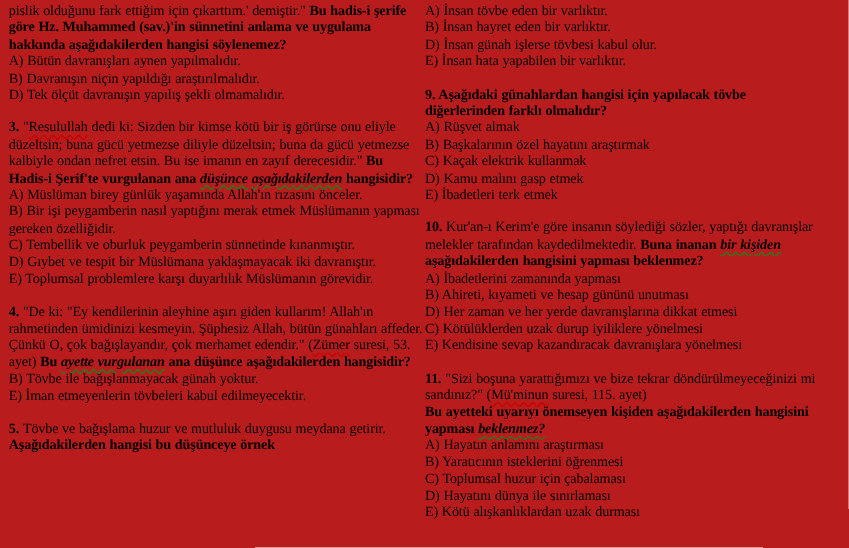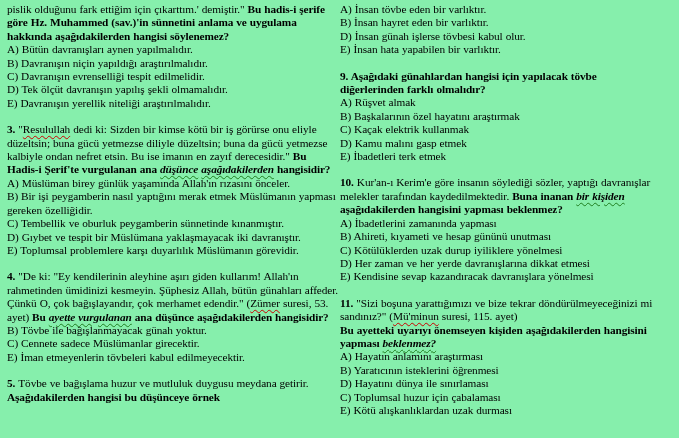--- a/index.html
+++ b/index.html
@@ -4,21 +4,21 @@
 <style>
   html, body {
     margin: 0;
     padding: 0;
     background: #ffffff;
   }
   .page {
     position: relative;
     width: 679px;
     height: 438px;
-    background: #86efac;
+    background: #b91c1c;
     overflow: hidden;
     font-family: "Liberation Serif", serif;
     color: #000000;
   }
   .column {
     position: absolute;
     top: 3px;
   }
   .column-left  { left: 7px;   width: 333px; }
   .column-right { left: 340px; width: 323px; }
@@ -49,36 +49,33 @@
 </style>
 </head>
 <body>
 
 <div class="page">
   <div class="column column-left">
       <div class="block">
         <div class="par"><span>pislik olduğunu fark ettiğim  için çıkarttım.' demiştir." </span><span class="bold">Bu hadis-i şerife göre Hz. Muhammed (sav.)'in sünnetini anlama ve uygulama hakkında aşağıdakilerden hangisi söylenemez?</span></div>
         <div class="par"><span>A) Bütün davranışları aynen yapılmalıdır.</span></div>
         <div class="par"><span>B) Davranışın niçin yapıldığı  araştırılmalıdır.</span></div>
-        <div class="par"><span>C) Davranışın evrenselliği tespit edilmelidir.</span></div>
         <div class="par"><span>D) Tek ölçüt davranışın yapılış şekli olmamalıdır.</span></div>
-        <div class="par"><span>E) Davranışın yerellik niteliği  araştırılmalıdır.</span></div>
       </div>
       <div class="block">
         <div class="par"><span class="bold">3. </span><span>"</span><span class="sq-red">Resulullah</span><span> dedi ki: Sizden bir kimse kötü bir iş görürse onu eliyle düzeltsin; buna gücü yetmezse diliyle düzeltsin; buna da gücü yetmezse kalbiyle ondan nefret etsin. Bu ise imanın en zayıf derecesidir." </span><span class="bold">Bu Hadis-i Şerif'te vurgulanan ana </span><span class="bold sq-green">düşünce</span><span class="bold"> </span><span class="bold sq-green">aşağıdakilerden</span><span class="bold"> hangisidir?</span></div>
         <div class="par"><span>A) Müslüman birey günlük yaşamında Allah'ın rızasını önceler.</span></div>
         <div class="par"><span>B) Bir işi peygamberin nasıl yaptığını merak etmek Müslümanın yapması gereken  özelliğidir.</span></div>
         <div class="par"><span>C) Tembellik ve oburluk peygamberin sünnetinde kınanmıştır.</span></div>
         <div class="par"><span>D) Gıybet ve tespit bir Müslümana yaklaşmayacak iki davranıştır.</span></div>
         <div class="par"><span>E) Toplumsal problemlere karşı duyarlılık Müslümanın görevidir.</span></div>
       </div>
       <div class="block">
         <div class="par"><span class="bold">4. </span><span>"De ki: "Ey kendilerinin aleyhine aşırı giden kullarım! Allah'ın rahmetinden ümidinizi kesmeyin. Şüphesiz Allah, bütün günahları affeder. Çünkü O, çok bağışlayandır, çok merhamet edendir."  (</span><span class="sq-red">Zümer</span><span> suresi, 53. ayet) </span><span class="bold">Bu </span><span class="bold sq-green">ayette vurgulanan</span><span class="bold"> ana düşünce aşağıdakilerden hangisidir?</span></div>
         <div class="par"><span>B) Tövbe ile bağışlanmayacak  günah yoktur.</span></div>
-        <div class="par"><span>C) Cennete sadece Müslümanlar  girecektir.</span></div>
         <div class="par"><span>E) İman etmeyenlerin tövbeleri kabul edilmeyecektir.</span></div>
       </div>
       <div class="block">
         <div class="par"><span class="bold">5. </span><span>Tövbe ve bağışlama  huzur ve mutluluk duygusu meydana getirir. </span><span class="bold">Aşağıdakilerden hangisi bu düşünceye örnek</span></div>
       </div>
     </div>
   <div class="column column-right">
       <div class="block">
         <div class="par"><span>A) İnsan tövbe eden  bir varlıktır.</span></div>
         <div class="par"><span>B) İnsan hayret eden  bir varlıktır.</span></div>
@@ -90,27 +87,27 @@
         <div class="par"><span>A) Rüşvet almak</span></div>
         <div class="par"><span>B) Başkalarının özel hayatını araştırmak</span></div>
         <div class="par"><span>C) Kaçak elektrik kullanmak</span></div>
         <div class="par"><span>D) Kamu malını gasp etmek</span></div>
         <div class="par"><span>E) İbadetleri terk etmek</span></div>
       </div>
       <div class="block">
         <div class="par"><span class="bold">10. </span><span>Kur'an-ı Kerim'e göre insanın söylediği sözler, yaptığı davranışlar melekler tarafından kaydedilmektedir. </span><span class="bold">Buna inanan </span><span class="bold sq-green">bir kişiden</span><span class="bold"> aşağıdakilerden hangisini yapması beklenmez?</span></div>
         <div class="par"><span>A) İbadetlerini zamanında yapması</span></div>
         <div class="par"><span>B) Ahireti, kıyameti ve hesap  gününü unutması</span></div>
+        <div class="par"><span>D) Her zaman ve her yerde davranışlarına dikkat etmesi</span></div>
         <div class="par"><span>C) Kötülüklerden uzak durup iyiliklere yönelmesi</span></div>
-        <div class="par"><span>D) Her zaman ve her yerde davranışlarına dikkat etmesi</span></div>
         <div class="par"><span>E) Kendisine sevap kazandıracak  davranışlara yönelmesi</span></div>
       </div>
       <div class="block">
         <div class="par"><span class="bold">11. </span><span>"Sizi boşuna yarattığımızı ve bize tekrar döndürülmeyeceğinizi mi sandınız?" (</span><span class="sq-red">Mü'minun</span><span> suresi, 115. ayet)</span></div>
         <div class="par"><span class="bold">Bu ayetteki uyarıyı önemseyen kişiden  aşağıdakilerden hangisini yapması </span><span class="bold sq-green">beklenmez?</span></div>
         <div class="par"><span>A) Hayatın anlamını  araştırması</span></div>
         <div class="par"><span>B) Yaratıcının isteklerini öğrenmesi</span></div>
+        <div class="par"><span>C) Toplumsal huzur  için çabalaması</span></div>
         <div class="par"><span>D) Hayatını dünya ile sınırlaması</span></div>
-        <div class="par"><span>C) Toplumsal huzur  için çabalaması</span></div>
         <div class="par"><span>E) Kötü alışkanlıklardan  uzak durması</span></div>
       </div>
     </div>
 </div>
 
 </body></html>

